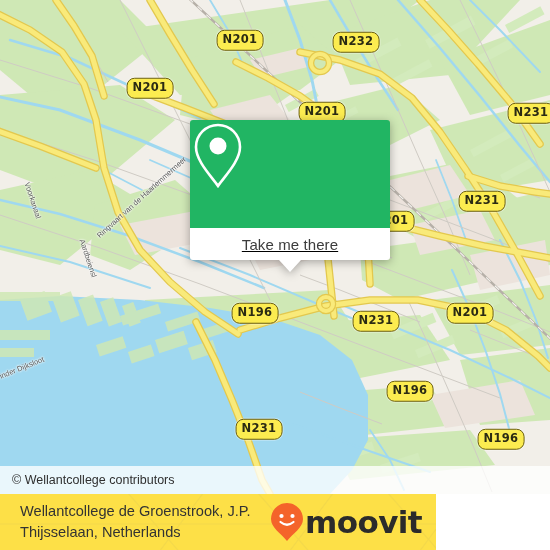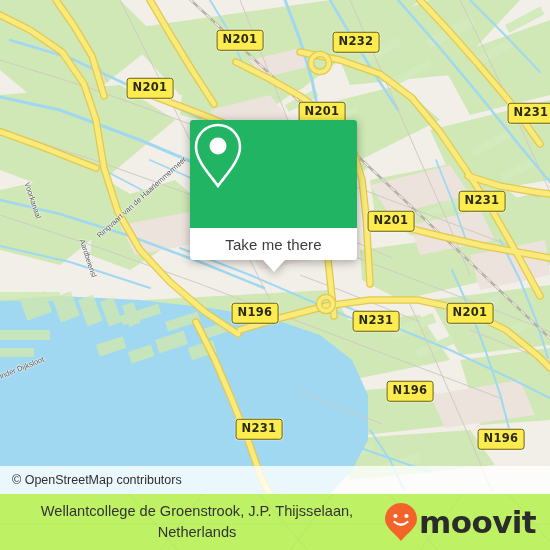--- a/index.html
+++ b/index.html
@@ -15,21 +15,21 @@
     position:absolute;left:0;top:0;width:550px;height:494px;
     overflow:hidden;background:#f2efe9;
   }
   .map svg{position:absolute;left:0;top:0;}
 
   
   .shield{
     position:absolute;
     background:#fcec50;
     border:1.6px solid #6b5f0f;
-    border-radius:3px;
+    border-radius:8px;
     color:#2b2b13;
     font-weight:bold;
     font-size:11.5px;
     line-height:1;
     padding:3px 5px 4px 5px;
     letter-spacing:.3px;
     font-family:"DejaVu Sans","Liberation Sans",sans-serif;
     white-space:nowrap;
     transform:translate(-50%,-50%);
     box-shadow:0 0 0 1px rgba(255,255,255,.35);
@@ -41,22 +41,23 @@
     color:#5a5a5a;
     font-size:7.5px;
     white-space:nowrap;
     transform-origin:left center;
     font-family:"Liberation Sans",sans-serif;
     text-shadow:0 0 2px #fff,0 0 2px #fff,0 0 3px #fff;
   }
 
   
   .card{
-    position:absolute;left:190px;top:120px;width:167px;
+    position:absolute;left:190px;top:120px;width:200px;
     filter:drop-shadow(0 2px 5px rgba(0,0,0,.32));
+    text-decoration:underline;
   }
   .card-head{
     height:108px;background:#21b563;
     border-radius:3px 3px 0 0;
     display:flex;align-items:center;justify-content:center;
   }
   .pin-svg{display:block;}
   .card-foot{
     background:#ffffff;height:32px;
     display:flex;align-items:center;justify-content:center;
@@ -82,26 +83,25 @@
     display:flex;align-items:center;
     box-sizing:border-box;padding-left:12px;
   }
   .attrib span{
     font-size:12.5px;color:#2f2f2f;
     font-family:"Liberation Sans",sans-serif;
   }
 
   
   .bottom{
-    position:absolute;left:0;top:494px;width:550px;height:56px;
-    background:#bef264;
+    position:absolute;left:0;top:494px;width:436px;height:56px;
+    background:#fde047;
     display:flex;align-items:center;
     box-sizing:border-box;padding:0 14px 0 20px;
     overflow:hidden;
-    text-align:center;
   }
   .bottom-watermark{
     position:absolute;left:0;top:0;width:550px;height:56px;
     opacity:.07;pointer-events:none;
   }
   .place{
     flex:1;font-size:14.6px;line-height:1.42;color:#333333;
     font-family:"Liberation Sans",sans-serif;position:relative;z-index:2;
     padding-right:10px;
   }
@@ -317,21 +317,21 @@
           <circle cx="28" cy="26" r="8.5" fill="#ffffff"></circle>
         </svg>
       </div>
       <div class="card-foot">
         <span class="card-foot-label">Take me there</span>
         <div class="card-tail"></div>
       </div>
     </div>
 
     <div class="attrib">
-      <span>© OpenStreetMap contributors</span>
+      <span>© Wellantcollege contributors</span>
     </div>
   </div>
 
   <div class="bottom">
     <svg class="bottom-watermark" viewBox="0 0 550 56" preserveAspectRatio="none">
       <g stroke="#7a7a7a" stroke-width="1.2" fill="none">
         <path d="M120,-10 L190,70"></path>
           <path d="M210,-10 L150,70"></path>
         <path d="M250,-10 L320,70"></path>
           <path d="M340,-10 L280,70"></path>

